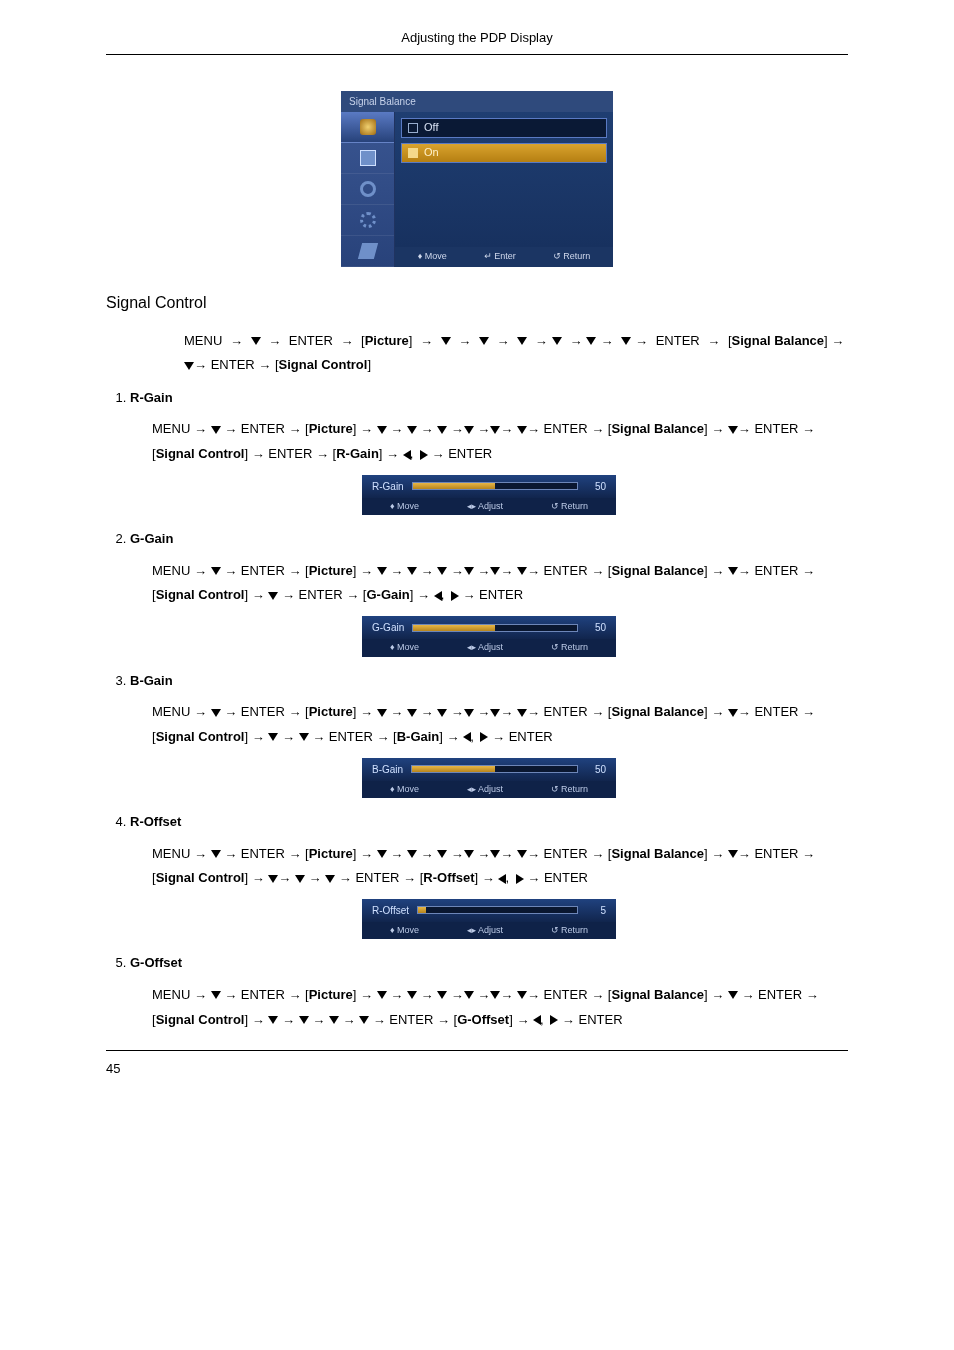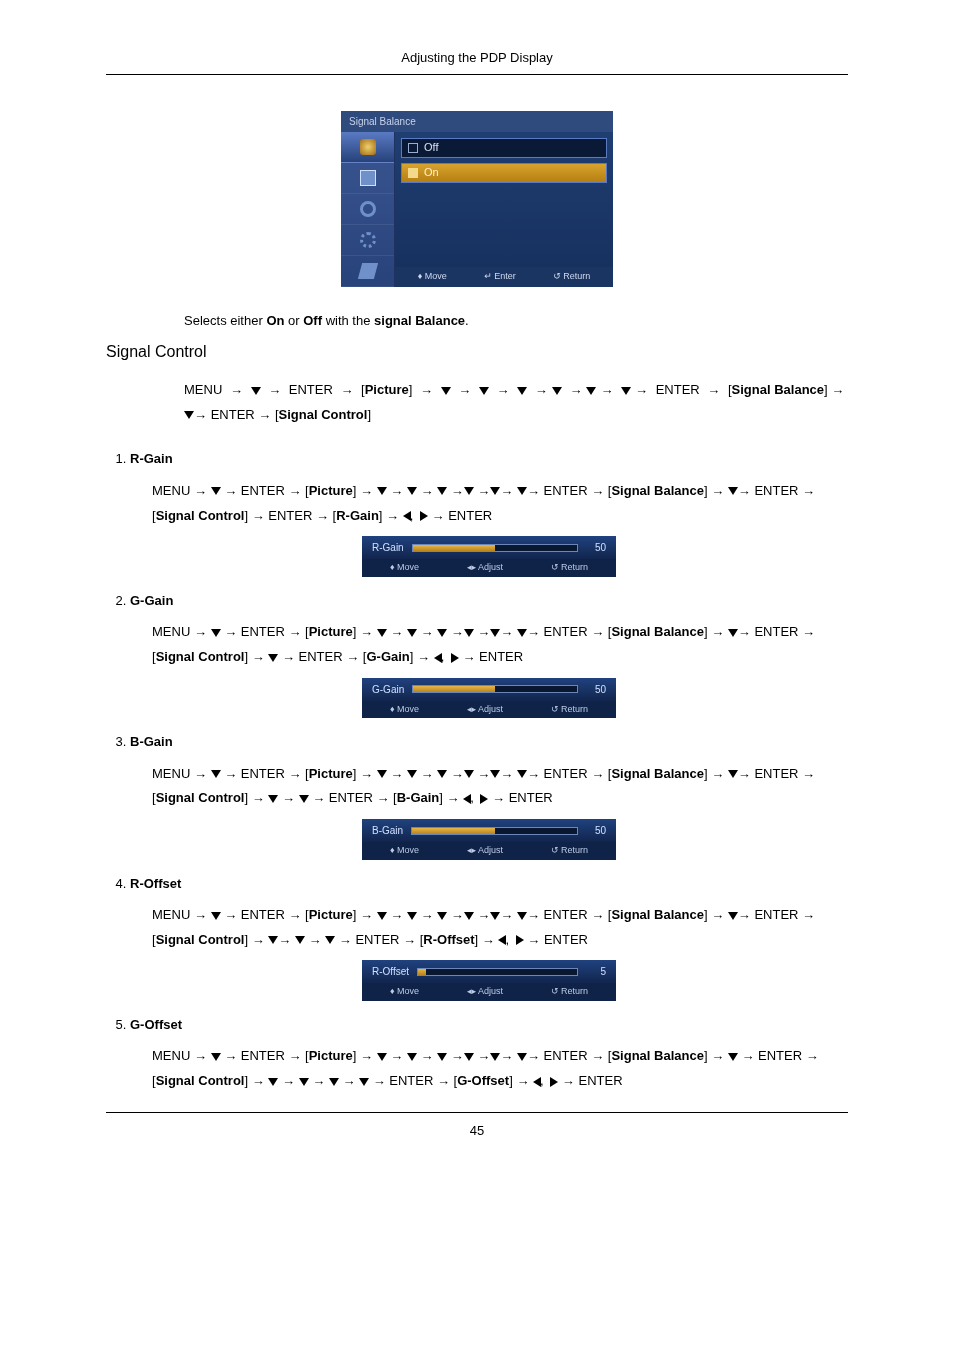--- a/index.html
+++ b/index.html
@@ -7,31 +7,31 @@
     margin: 0;
     background: #fff;
     font-family: Arial, Helvetica, sans-serif;
     font-size: 13px;
     color: #000;
     line-height: 1.5;
   }
   .page {
     width: 954px;
     margin: 0 auto;
-    padding: 48px 106px 30px 106px;
+    padding: 28px 106px 30px 106px;
   }
   .hdr {
     text-align: center;
     border-bottom: 1px solid #000;
     padding-bottom: 6px;
     margin-bottom: 36px;
   }
   .ftr {
     border-top: 1px solid #000;
-    text-align: center;
+    text-align: left;
     padding-top: 8px;
     margin-top: 18px;
   }
   .content-indent { margin-left: 78px; }
 
   
   .osd-wrap { width: 272px; margin: 0 auto 24px auto; }
 
   .osd-title {
     background: #2f4a7c;
@@ -107,21 +107,21 @@
   }
   .adj-val { width:20px; text-align:right; }
   .adj-foot {
     display:flex; justify-content:space-around;
     font-size:9px; color:#bccae6;
     background:#0f2248; padding:2px 4px;
   }
 
   h3 { font-size: 16px; font-weight: normal; margin: 10px 0 14px 0; }
 
-  ol.steps { list-style: decimal; padding-left: 24px; margin: 22px 0 0 0; }
+  ol.steps { list-style: decimal; padding-left: 24px; margin: 10px 0 0 0; }
   ol.steps > li { margin-bottom: 14px; }
   .step-title { font-weight: bold; margin-bottom: 10px; display:block; }
   .step-body { margin-left: 22px; }
 
   .nav-line { line-height: 1.9; }
   .bold { font-weight: bold; }
   .arr { margin: 0 4px; }
   .tri-d, .tri-l, .tri-r {
     display:inline-block; width:0; height:0; vertical-align:middle;
   }
@@ -174,23 +174,20 @@
         </div>
         <div class="osd-footer">
           <span><span>♦</span> <span>Move</span></span>
           <span><span>↵</span> <span>Enter</span></span>
           <span><span>↺</span> <span>Return</span></span>
         </div>
       </div>
     </div>
   </div>
 
-  <div class="content-indent">
-    <span>Selects either </span><span class="bold">On</span><span> or </span><span class="bold">Off</span><span> with the </span><span class="bold">signal Balance</span><span>.</span>
-  </div>
 
   <h3>Signal Control</h3>
 
   <div class="content-indent nav-line">
     <span>MENU</span> <span class="arr">→</span> <span class="tri-d"></span> <span class="arr">→</span>
     <span>ENTER</span> <span class="arr">→</span>
     [<span class="bold">Picture</span>] <span class="arr">→</span>
     <span class="tri-d"></span> <span class="arr">→</span> <span class="tri-d"></span> <span class="arr">→</span> <span class="tri-d"></span>
     <span class="arr">→</span><span class="tri-d"></span> <span class="arr">→</span><span class="tri-d"></span><span class="arr">→</span> <span class="tri-d"></span><span class="arr">→</span>
     <span>ENTER</span> <span class="arr">→</span>

